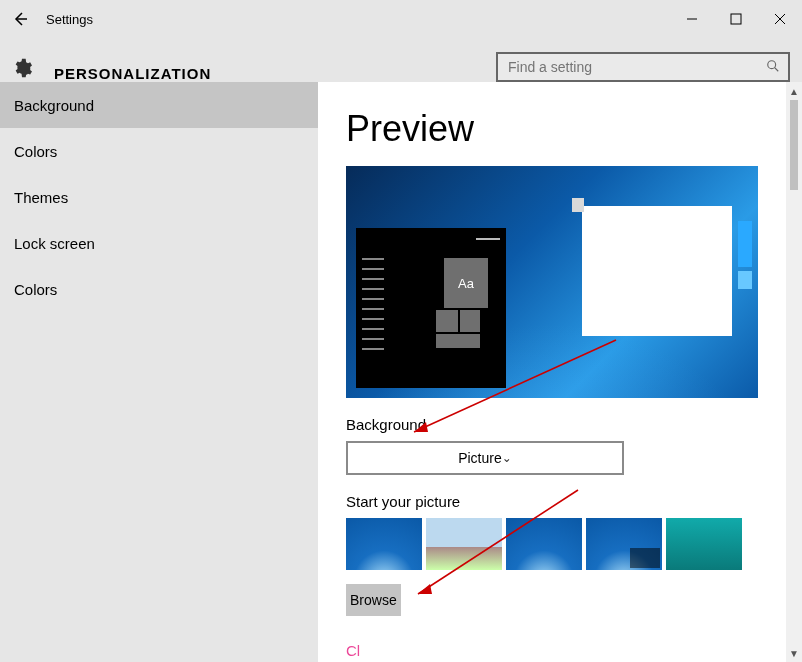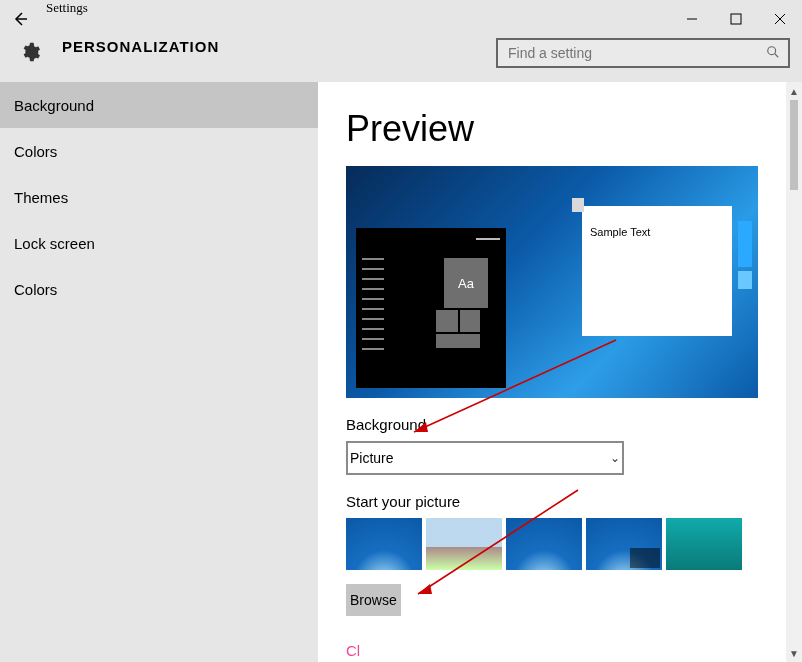--- a/index.html
+++ b/index.html
@@ -1,27 +1,27 @@
 <!DOCTYPE html>
 <html><head>
 <meta charset="utf-8">
 <style>
   * { box-sizing: border-box; }
   html, body { margin:0; padding:0; font-family: "Segoe UI", Arial, sans-serif; background:#fff; color:#000; }
   .window { width:802px; height:662px; background:#e6e6e6; position:relative; overflow:hidden; }
 
   
-  .titlebar { height:38px; display:flex; align-items:flex-start;font-family:Liberation Serif, serif; }
+  .titlebar { height:38px; display:flex; align-items:center; }
   .back-btn { width:40px; height:38px; display:flex; align-items:center; justify-content:center; font-size:18px; }
   .titletext { font-size:13px; margin-left:6px; }
   .win-controls { margin-left:auto; display:flex; }
   .win-btn { width:44px; height:38px; display:flex; align-items:center; justify-content:center; }
 
   
-  .headerrow { height:44px; display:flex; align-items:flex-start; padding-left:16px; }
+  .headerrow { height:44px; display:flex; align-items:flex-end; padding-left:8px; }
   .gear { width:28px; height:28px; display:flex; align-items:center; justify-content:center; }
   .category { font-size:15px; font-weight:600; letter-spacing:1px; margin-left:18px; }
   .search { margin-left:auto; margin-right:12px; width:294px; height:30px; border:2px solid #666; background:#eaeaea; display:flex; align-items:center; padding:0 8px; }
   .search input { flex:1; border:none; outline:none; background:transparent; font-size:14px; color:#333; }
   .search .icon { color:#666; font-size:13px; }
 
   
   .body { position:absolute; top:82px; bottom:0; left:0; right:0; display:flex; }
 
   .sidebar { width:320px; background:#e6e6e6; }
@@ -48,21 +48,21 @@
   .tile-med2{ position:absolute; left:104px; top:82px; width:20px; height:22px; background:#6f6f6f; }
   .tile-bar { position:absolute; left:80px; top:106px; width:44px; height:14px; background:#6f6f6f; }
   .sample-window { position:absolute; right:26px; top:40px; width:150px; height:130px; background:#fff; }
   .sample-titlebar { height:14px; background:#d9d9d9; position:relative; margin-left:-10px; width:12px; top:-8px;}
   .sample-text { font-size:11px; padding:6px 8px; }
   .side-accent { position:absolute; right:6px; top:55px; width:14px; height:46px; background:#2aa9ff; }
   .side-accent2 { position:absolute; right:6px; top:105px; width:14px; height:18px; background:#68c8ff; }
 
   
   .label { font-size:15px; margin-top:18px; margin-bottom:8px; }
-  .dropdown { width:278px; height:34px; border:2px solid #8a8a8a; display:flex; align-items:center; padding:0 2px; font-size:14px; justify-content:space-between; background:#fff;}
+  .dropdown { width:278px; height:34px; border:2px solid #8a8a8a; display:flex; align-items:center; padding:0 10px; font-size:14px; justify-content:center; background:#fff;}
   .dropdown .chev { font-size:12px; color:#333; }
 
   .thumbs { display:flex; gap:4px; margin-top:4px;}
   .thumb { width:76px; height:52px; background:#0b5aa8; position:relative; overflow:hidden;}
   .thumb .tglow { position:absolute; inset:-20px; background:radial-gradient(circle at 50% 90%, rgba(180,230,255,0.95) 0%, rgba(40,140,230,0.4) 30%, rgba(5,40,90,0) 70%);}
   .thumb2 { background:linear-gradient(180deg,#bcd9ef 0%,#bcd9ef 55%,#a88 55%,#cfa 100%);}
   .thumb4mini { position:absolute; right:2px; bottom:2px; width:30px; height:20px; background:rgba(0,0,0,0.5);}
   .thumb5 { background:linear-gradient(180deg,#1aa 0%,#0a7a7a 100%);}
 
   .browse-btn { display:inline-block; margin-top:14px; padding:8px 4px; background:#c4c4c4; font-size:14px; }
@@ -166,21 +166,20 @@
                 <div></div>
                 <div></div>
               </div>
             <div class="tile-big">Aa</div>
             <div class="tile-med"></div>
               <div class="tile-med2"></div>
               <div class="tile-bar"></div>
           </div>
           <div class="sample-window">
             <div class="sample-titlebar"></div>
-            <div class="sample-text">Sample Text</div>
           </div>
 
         </div>
 
         <div class="label">Background</div>
         <div class="dropdown">
           <span>Picture</span>
           <span class="chev">⌄</span>
         </div>
 

